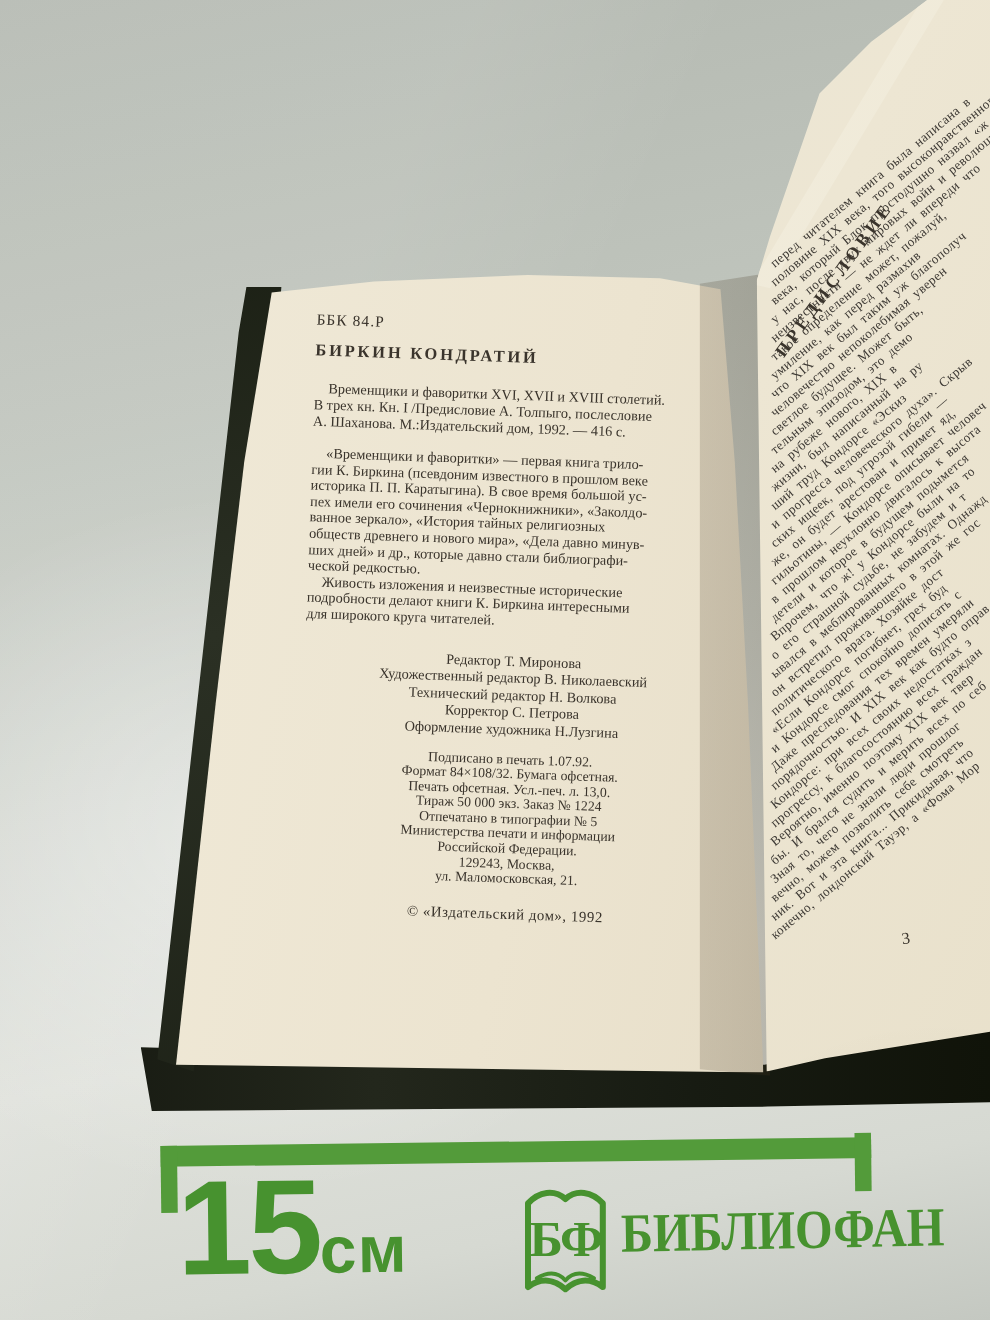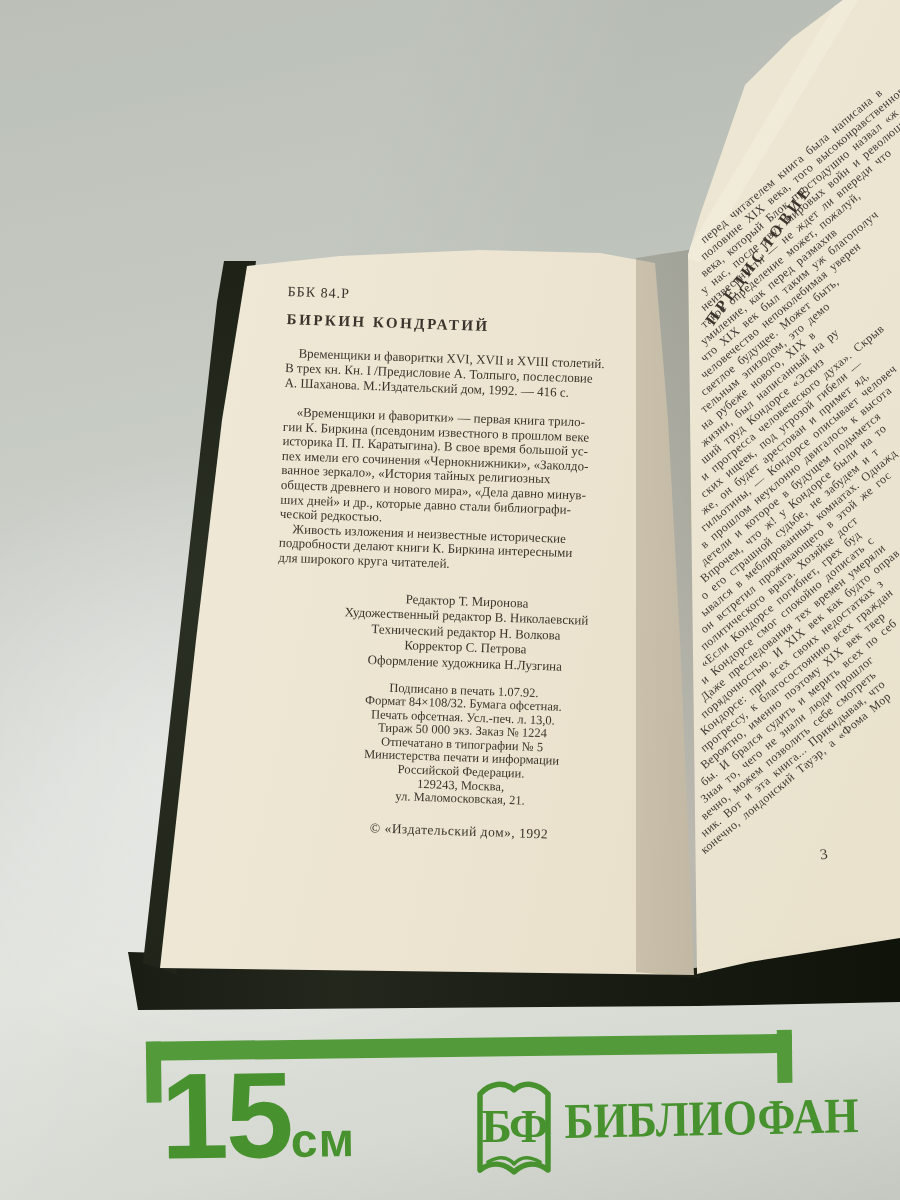--- a/index.html
+++ b/index.html
@@ -80,21 +80,21 @@
   .ruler{position:absolute;left:0;top:0;width:900px;height:1200px;
     transform:rotate(-0.7deg);transform-origin:450px 1050px;}
   .ruler-bar{position:absolute;left:146px;top:1038px;width:646px;height:19px;
     background:#539b3a;}
   .ruler-end{position:absolute;width:15px;background:#539b3a;}
   .ruler-end.left{left:146px;top:1038px;height:61px;}
   .ruler-end.right{left:777px;top:1034px;height:53px;}
   .ruler-label{position:absolute;left:160px;top:1046px;color:#47922f;
     font-family:"Liberation Sans",sans-serif;white-space:nowrap;}
   .ruler-value{font-size:122px;font-weight:bold;letter-spacing:-3px;line-height:1.1;}
-  .ruler-unit{font-size:48px;font-weight:bold;letter-spacing:1px;}
+  .ruler-unit{font-size:60px;font-weight:bold;letter-spacing:1px;}
 
   
   .brand{position:absolute;left:474px;top:1076px;display:flex;align-items:flex-start;}
   .brand-icon{width:80px;height:106px;}
   .brand-name{margin-left:10px;margin-top:16px;color:#47922f;font-weight:bold;
     font-family:"Liberation Serif",serif;font-size:50px;letter-spacing:0px;
     transform:scaleX(0.88) rotate(-1deg);transform-origin:0 0;white-space:nowrap;}
 </style>
 </head>
 <body>

